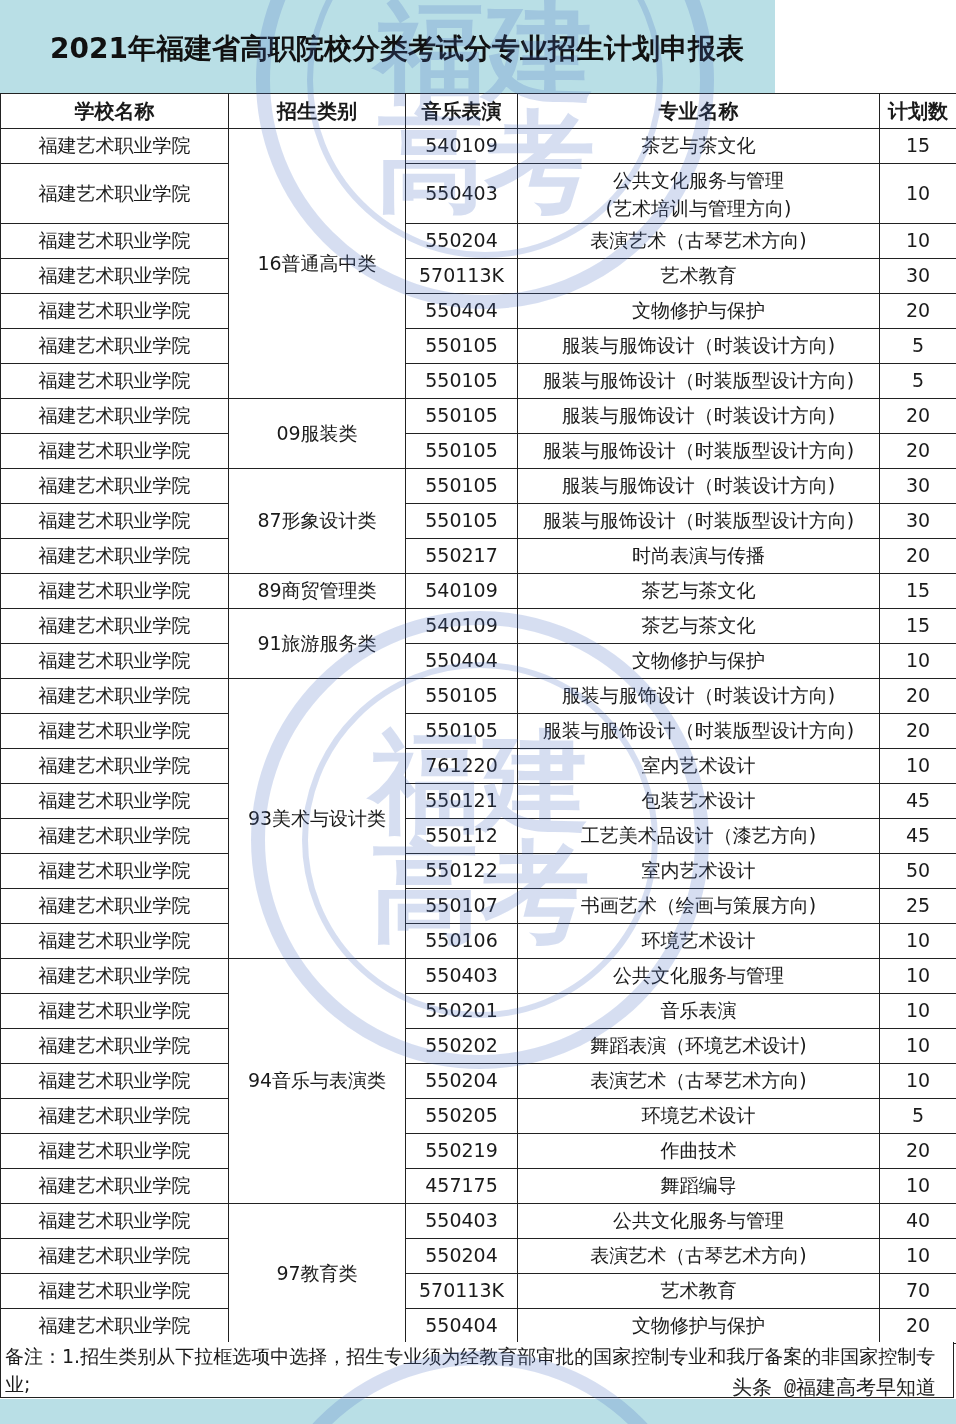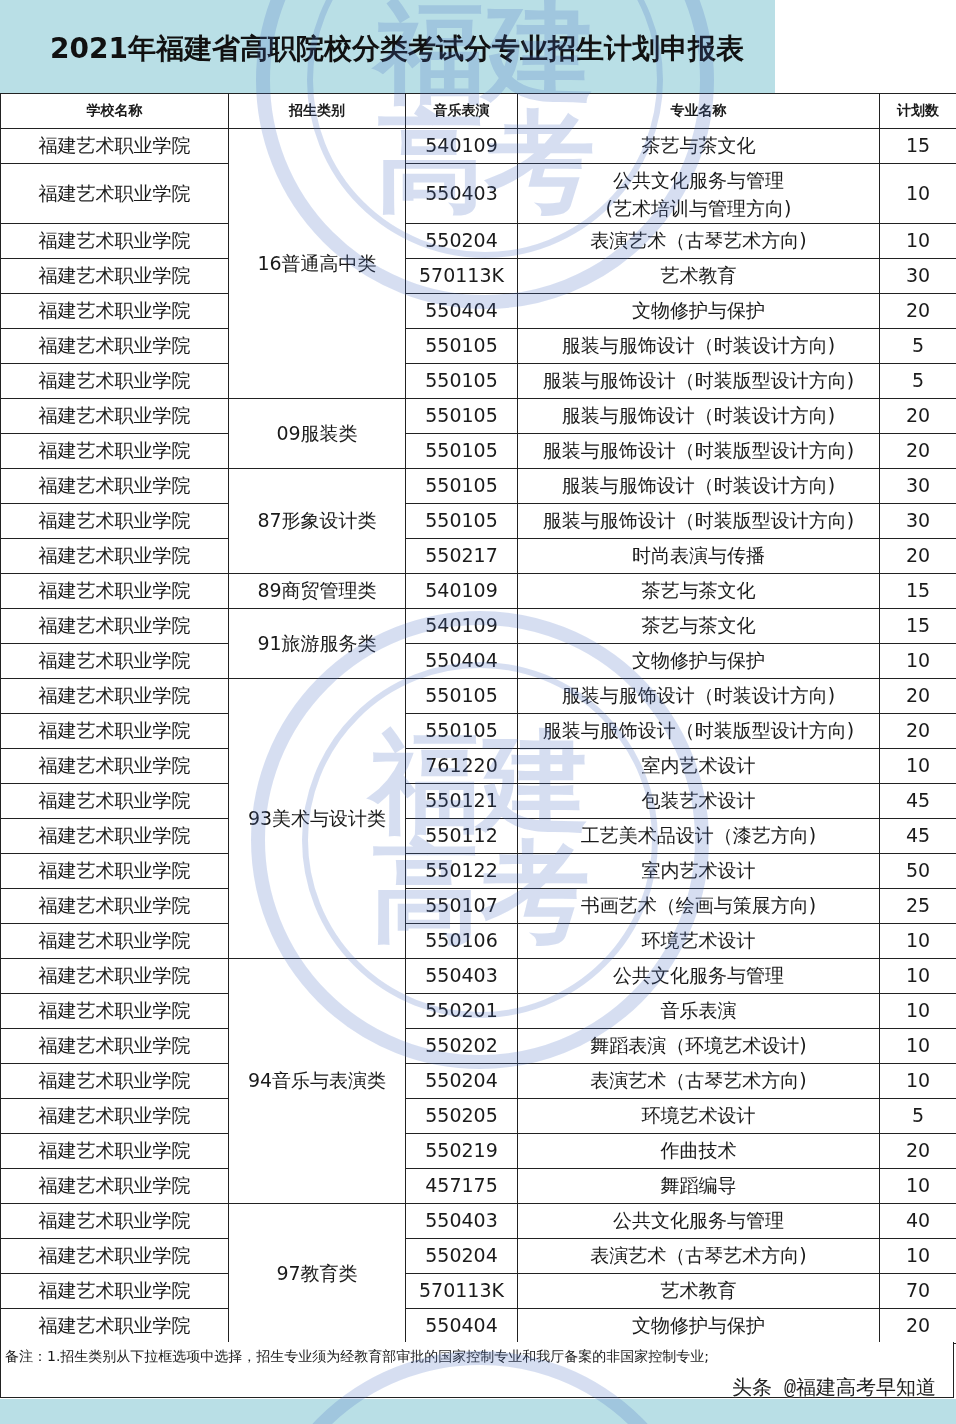--- a/index.html
+++ b/index.html
@@ -20,28 +20,28 @@
     font-family: "DejaVu Sans", sans-serif; padding-top: 4px;
   }
   table.plan {
     position: absolute; left: 0; top: 93px; width: 956px;
     border-collapse: collapse; table-layout: fixed;
   }
   table.plan th, table.plan td {
     border: 1px solid #222; text-align: center; padding: 0;
     font-size: 19px; line-height: 1.25; overflow: hidden; white-space: nowrap;
   }
-  table.plan th { height: 34px; font-weight: bold; font-size: 14px; }
+  table.plan th { height: 34px; font-weight: bold; font-size: 20px; }
   table.plan td { height: 34px; }
   table.plan tr.tall td { height: 59px; }
   td.name-multi span { display: block; line-height: 28px; }
   .notes {
     position: absolute; left: 0; top: 1342px; width: 954px; height: 56px;
     border: 1px solid #222; border-top: none; background: #fff;
-    font-size: 14px; line-height: 28px; padding-left: 4px; box-sizing: border-box;
+    font-size: 19px; line-height: 28px; padding-left: 4px; box-sizing: border-box;
     white-space: normal;
   }
   .credit {
     position: absolute; right: 20px; top: 1374px; font-size: 20px; color: #222;
     text-shadow: 0 0 2px #fff;
     font-family: Liberation Mono, monospace;
   }
   .bottom-band {
     position: absolute; left: 0; top: 1399px; width: 956px; height: 25px; background: #b9dfe6;
   }

